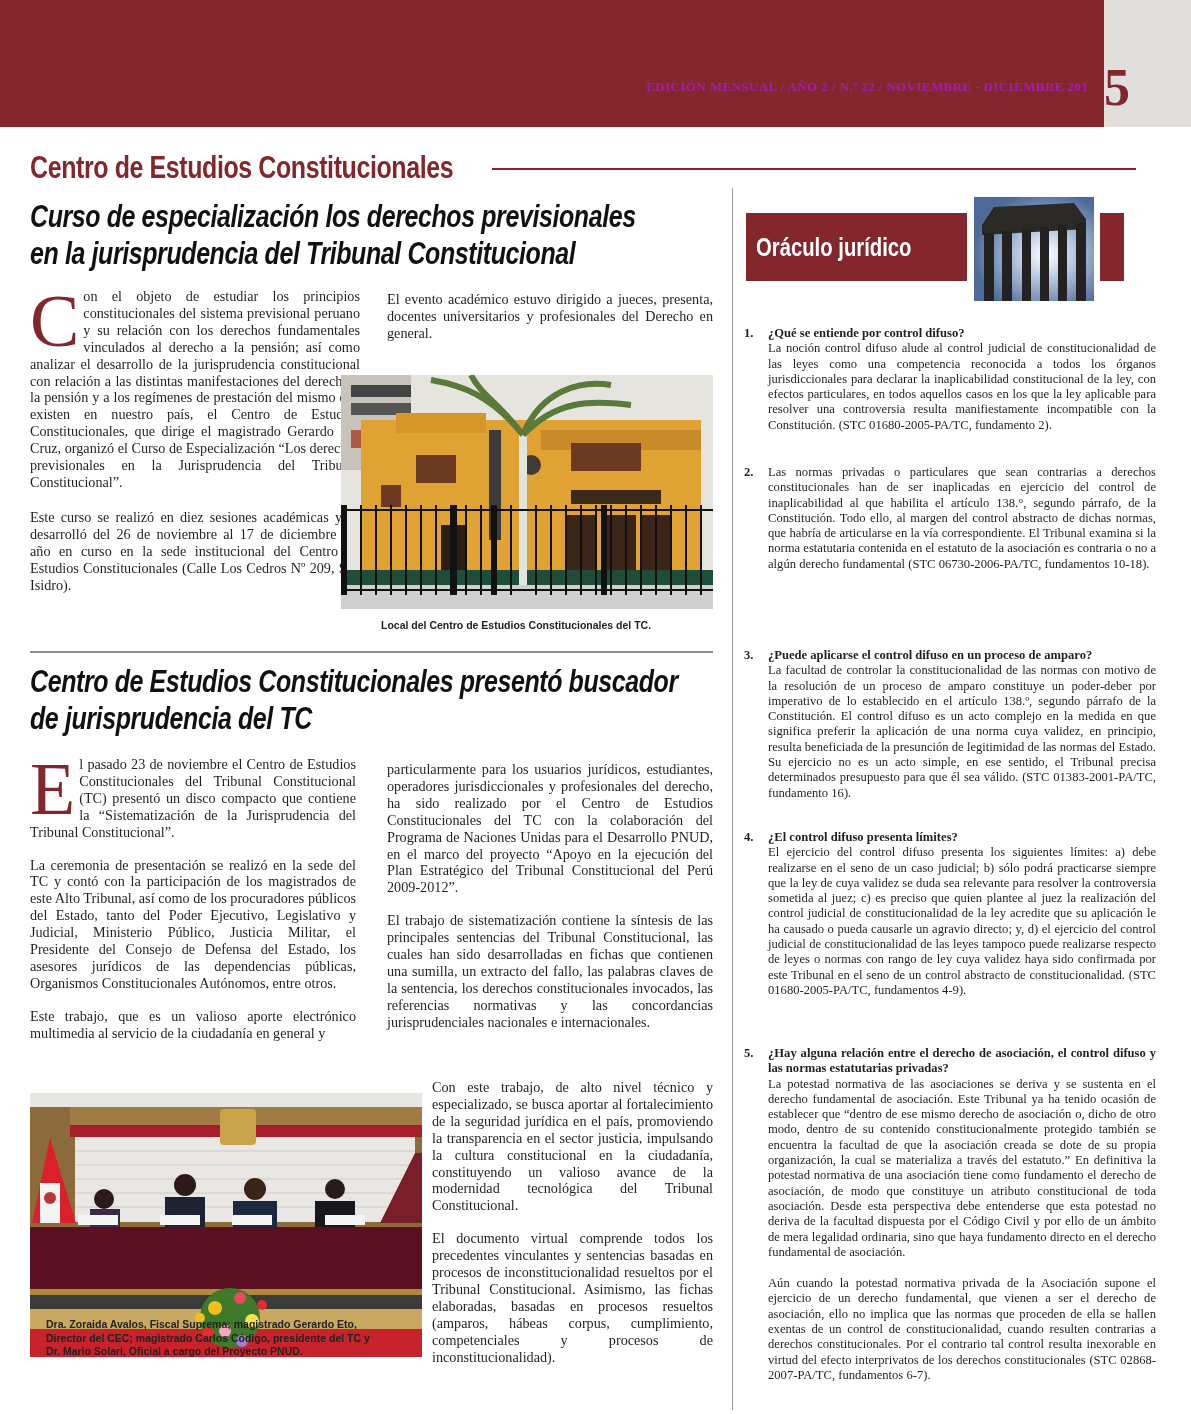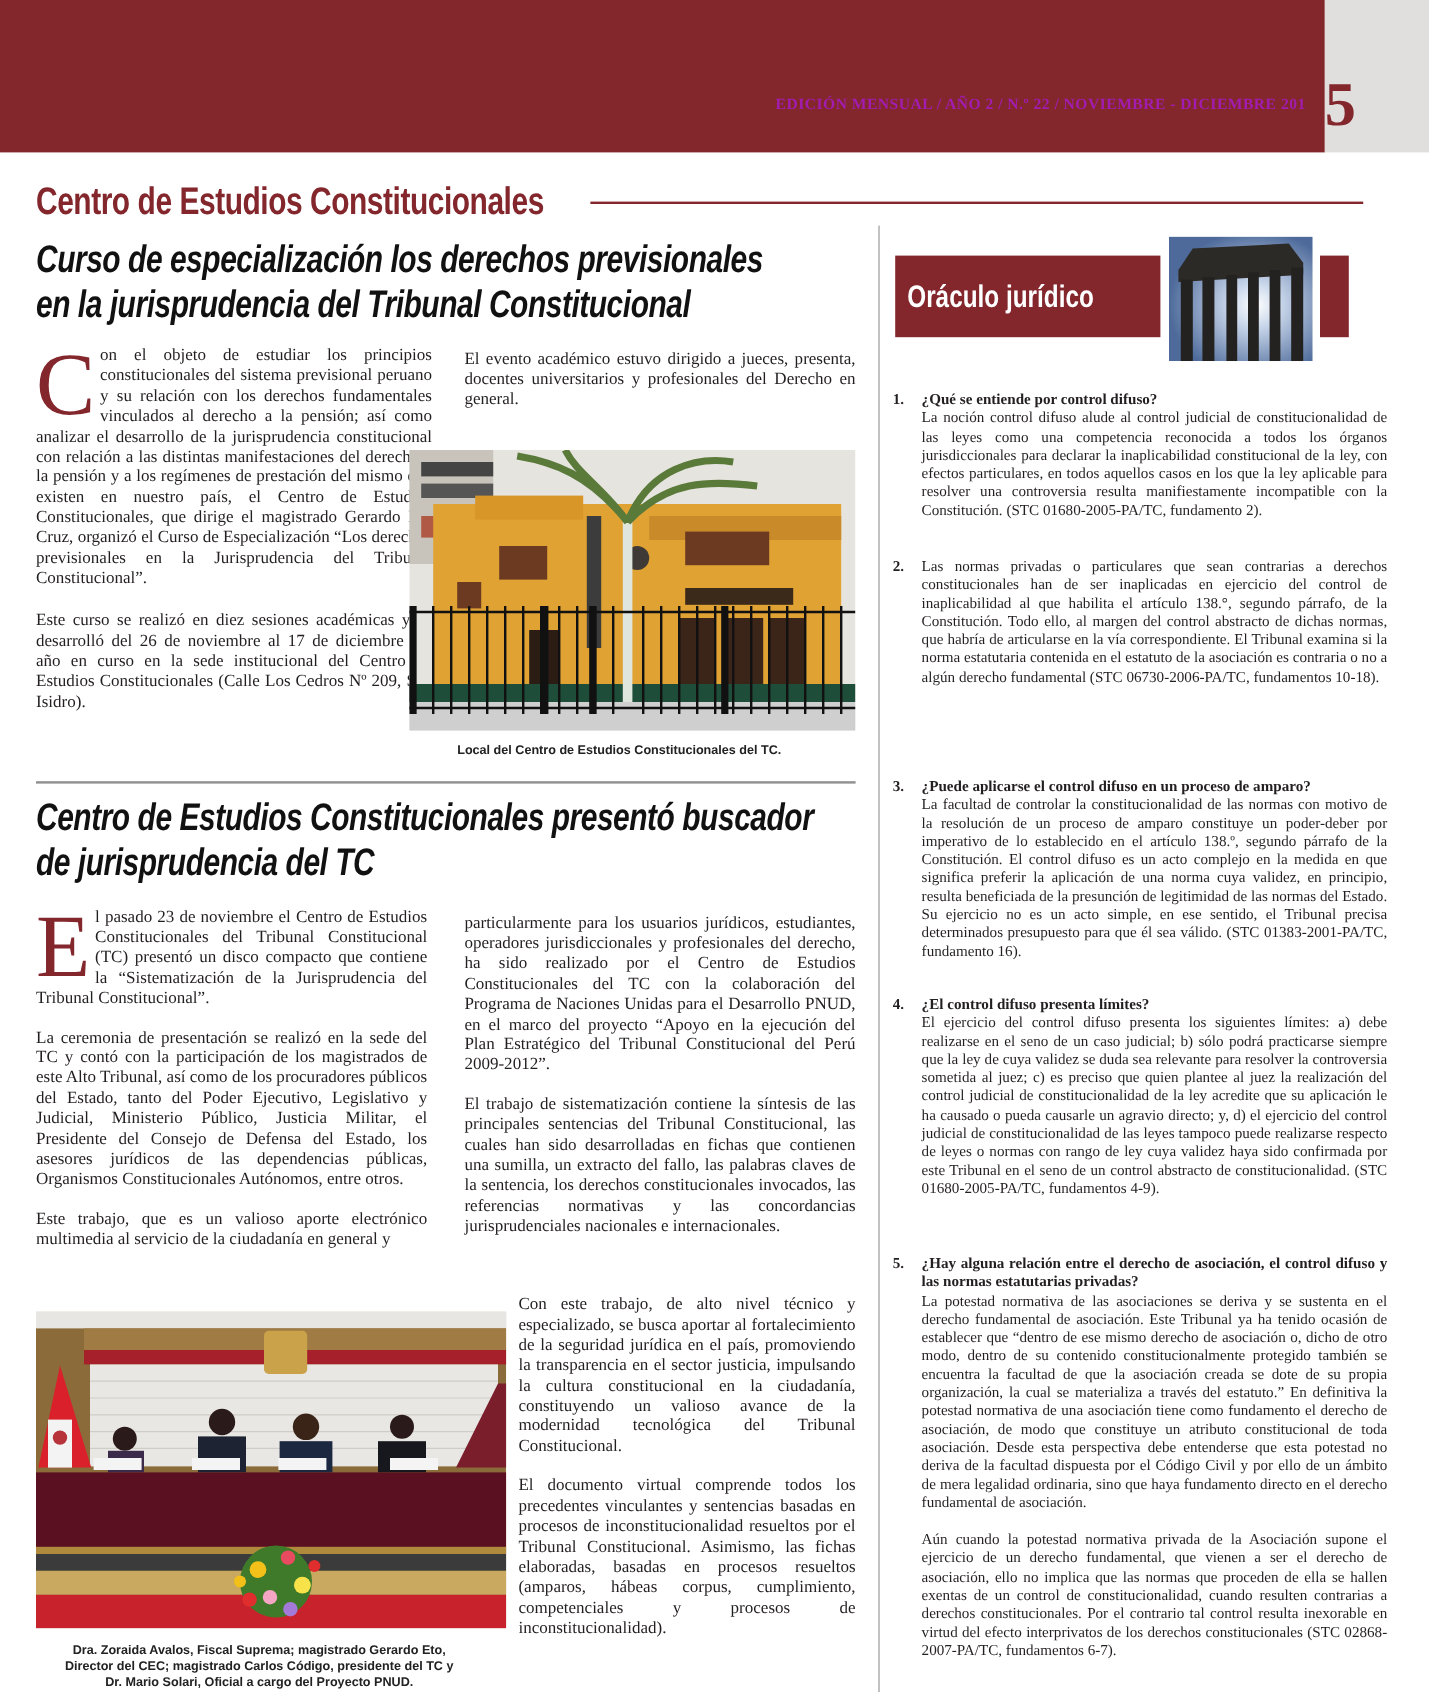--- a/index.html
+++ b/index.html
@@ -197,21 +197,21 @@
         <circle cx="210" cy="205" r="6" fill="#e84a5f"></circle>
       <circle cx="222" cy="228" r="7" fill="#f7e24a"></circle>
         <circle cx="195" cy="238" r="6" fill="#f4a6c4"></circle>
       <circle cx="178" cy="240" r="6" fill="#e02e2e"></circle>
         <circle cx="212" cy="248" r="6" fill="#a47ad8"></circle>
       <circle cx="232" cy="212" r="5" fill="#e02e2e"></circle>
         <circle cx="170" cy="225" r="5" fill="#f2c019"></circle>
     </g>
   </svg>
 </div>
-<div class="caption" style="left:46px; top:1369px; width:340px; text-align:center;">
+<div class="caption" style="left:46px; top:1318px; width:340px; ">
   <div>Dra. Zoraida Avalos, Fiscal Suprema; magistrado Gerardo Eto,</div>
   <div>Director del CEC; magistrado Carlos Código, presidente del TC y</div>
   <div>Dr. Mario Solari, Oficial a cargo del Proyecto PNUD.</div>
 </div>
 
 <div class="oraculo-bar"></div>
 <div class="oraculo-title cond">Oráculo jurídico</div>
 <div class="photo" style="left:974px; top:197px; width:120px; height:104px;">
   <svg width="120" height="104" viewBox="0 0 120 104">
     <defs>

